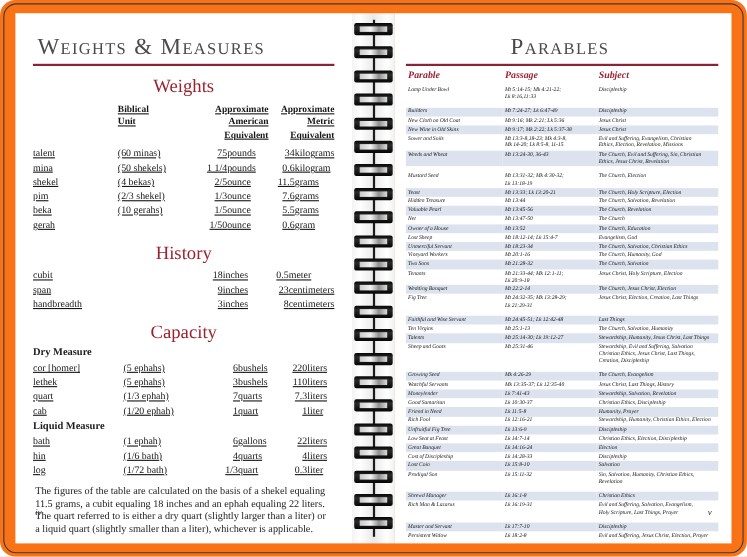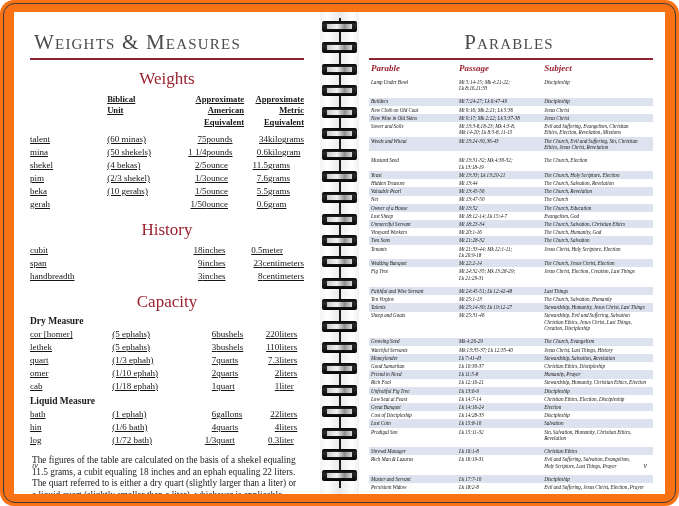--- a/index.html
+++ b/index.html
@@ -227,30 +227,22 @@
             </tr>
             <tr>
               <td class="c1">quart</td>
               <td class="c2">(1/3 ephah)</td>
               <td class="c3n">7</td>
               <td class="c3u">quarts</td>
               <td class="c4n">7.3</td>
               <td class="c4u">liters</td>
             </tr>
             <tr>
-              <td class="c1">omer</td>
-              <td class="c2">(1/10 ephah)</td>
-              <td class="c3n">2</td>
-              <td class="c3u">quarts</td>
-              <td class="c4n">2</td>
-              <td class="c4u">liters</td>
-            </tr>
-            <tr>
               <td class="c1">cab</td>
-              <td class="c2">(1/18 ephah)</td>
+              <td class="c2">(1/20 ephah)</td>
               <td class="c3n">1</td>
               <td class="c3u">quart</td>
               <td class="c4n">1</td>
               <td class="c4u">liter</td>
             </tr>
           </tbody>
       </table>
       <div class="subhead">Liquid Measure</div>
       <table class="meas">
         <tbody id="liquid-body">

